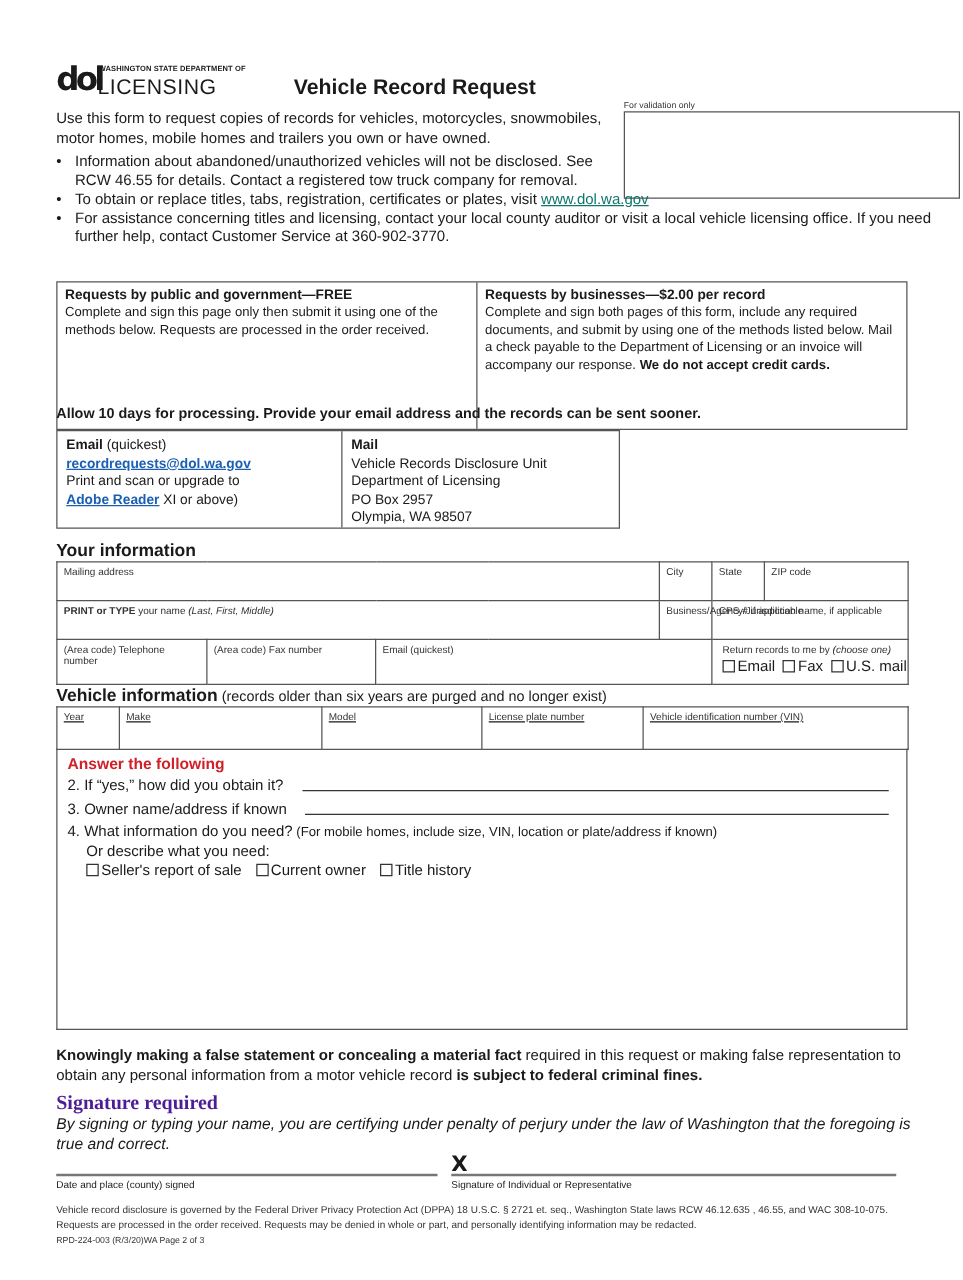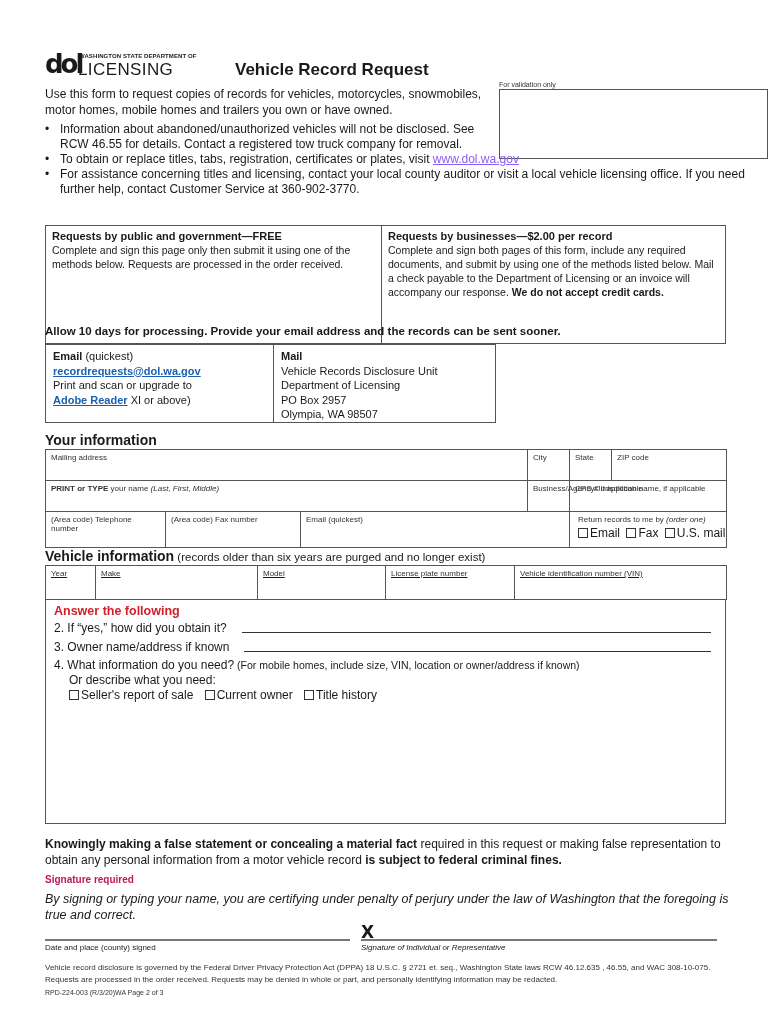--- a/index.html
+++ b/index.html
@@ -1,19 +1,19 @@
 <!DOCTYPE html>
 <html><head>
 <meta charset="utf-8">
 <style>
   * { box-sizing: border-box; margin: 0; padding: 0; }
   html, body { width: 770px; height: 1024px; background: #ffffff; overflow: hidden; }
   body { font-family: "Liberation Sans", sans-serif; color: #1a1a1a; position: relative; }
   .abs { position: absolute; }
-  a.link { color: #8b5cf6; text-decoration: underline; }
+  a.link { color: #0f766e; text-decoration: underline; }
 
   
   #logo { left: 45px; top: 50px; width: 145px; height: 30px; }
   #logo .dl { position: absolute; left: 0; top: 0; font-family: "DejaVu Sans", sans-serif; font-weight: bold; font-size: 26px; line-height: 28px; letter-spacing: -3px; }
   #logo .wsd { position: absolute; left: 34px; top: 3px; font-size: 6px; font-weight: bold; letter-spacing: 0.1px; white-space: nowrap; }
   #logo .lic { position: absolute; left: 33px; top: 10px; font-size: 17px; letter-spacing: 0.4px; white-space: nowrap; }
 
   #title { left: 235px; top: 60px; font-size: 17px; font-weight: bold; }
   #valid-label { left: 499px; top: 81px; font-size: 7px; color: #333; }
   #valid-box { left: 499px; top: 89px; width: 269px; height: 70px; border: 1px solid #555; }
@@ -55,27 +55,27 @@
   #veh-table tr.r1 { height: 34px; text-decoration: underline; }
 
   #answer { left: 45px; top: 599px; width: 681px; height: 225px; border: 1px solid #555; border-top: none; padding: 5px 8px; font-size: 12px; line-height: 18px; }
   #answer .red { color: #d0202a; font-weight: bold; font-size: 12.5px; line-height: 14px; }
   #answer .q { position: relative; white-space: nowrap; }
   #answer .fill { position: absolute; height: 1px; background: #333; bottom: 4px; }
   #answer .small { font-size: 10.5px; }
   #answer .indent { padding-left: 15px; }
 
   #warning { left: 45px; top: 836px; width: 690px; font-size: 12px; line-height: 16px; }
-  #sig-h { left: 45px; top: 874px; font-size: 10px; font-weight: bold; color: #be185d; }
+  #sig-h { left: 45px; top: 874px; font-size: 16px; font-weight: bold; color: #4c1d95; font-family: Liberation Serif, serif; }
   #sig-text { left: 45px; top: 891px; width: 690px; font-size: 12.5px; line-height: 16px; font-style: italic; }
   #date-line { left: 45px; top: 939px; width: 305px; height: 2px; background: #777; }
   #sig-line { left: 361px; top: 939px; width: 356px; height: 2px; background: #777; }
   #sig-x { left: 361px; top: 922px; font-size: 17px; font-weight: bold; font-family: "DejaVu Sans", sans-serif; }
   #date-label { left: 45px; top: 943px; font-size: 8px; }
-  #sig-label { left: 361px; top: 943px; font-size: 8px; font-style: italic; }
+  #sig-label { left: 361px; top: 943px; font-size: 8px; }
   #footer { left: 45px; top: 962px; width: 690px; font-size: 8px; line-height: 12px; color: #333; }
   #formno { left: 45px; top: 989px; font-size: 7px; color: #333; }
 </style>
 </head>
 <body>
 
 <div id="logo" class="abs">
   <span class="dl">dol</span>
   <span class="wsd">WASHINGTON STATE DEPARTMENT OF</span>
   <span class="lic">LICENSING</span>
@@ -140,21 +140,21 @@
   <tr>
     <td colspan="4"><b>PRINT or TYPE</b><span> your name </span><i>(Last, First, Middle)</i></td>
     <td colspan="1" style="border-right:1px solid #555"><span style="white-space:nowrap">Business/Agency/Jurisdiction name, if applicable</span></td>
     <td colspan="2"><span>CPS # if applicable</span></td>
   </tr>
   <tr style="height:36px">
     <td><span>(Area code) Telephone number</span></td>
     <td><span>(Area code) Fax number</span></td>
     <td colspan="3"><span>Email (quickest)</span></td>
     <td colspan="2" style="padding-left:8px">
-      <div style="white-space:nowrap"><span>Return records to me by </span><i>(order one)</i></div>
+      <div style="white-space:nowrap"><span>Return records to me by </span><i>(choose one)</i></div>
       <div class="cb-line">
         <span class="cb"></span><span>Email</span>
         <span class="cb" style="margin-left:3px"></span><span>Fax</span>
         <span class="cb" style="margin-left:3px"></span><span>U.S. mail</span>
       </div>
     </td>
   </tr>
 </tbody>
   </table>
 
@@ -182,21 +182,21 @@
   <div class="red">Answer the following</div>
   <div class="q" style="margin-top:1px">
     <span>2. If “yes,” how did you obtain it?</span>
     <span class="fill" style="left:188px; right:6px;"></span>
   </div>
   <div class="q" style="margin-top:1px">
     <span>3. Owner name/address if known</span>
     <span class="fill" style="left:190px; right:6px;"></span>
   </div>
   <div class="q" style="margin-top:2px; line-height:15px;">
-    <span>4. What information do you need?</span><span class="small"> (For mobile homes, include size, VIN, location or owner/address if known)</span>
+    <span>4. What information do you need?</span><span class="small"> (For mobile homes, include size, VIN, location or plate/address if known)</span>
   </div>
   <div class="indent" style="line-height:15px;">Or describe what you need:</div>
   <div class="indent" style="line-height:15px; white-space:nowrap;">
     <span class="cb"></span><span>Seller's report of sale</span>
     <span class="cb" style="margin-left:8px"></span><span>Current owner</span>
     <span class="cb" style="margin-left:8px"></span><span>Title history</span>
   </div>
   <div style="height:39px"></div>
   <div style="height:40px"></div>
 </div>

